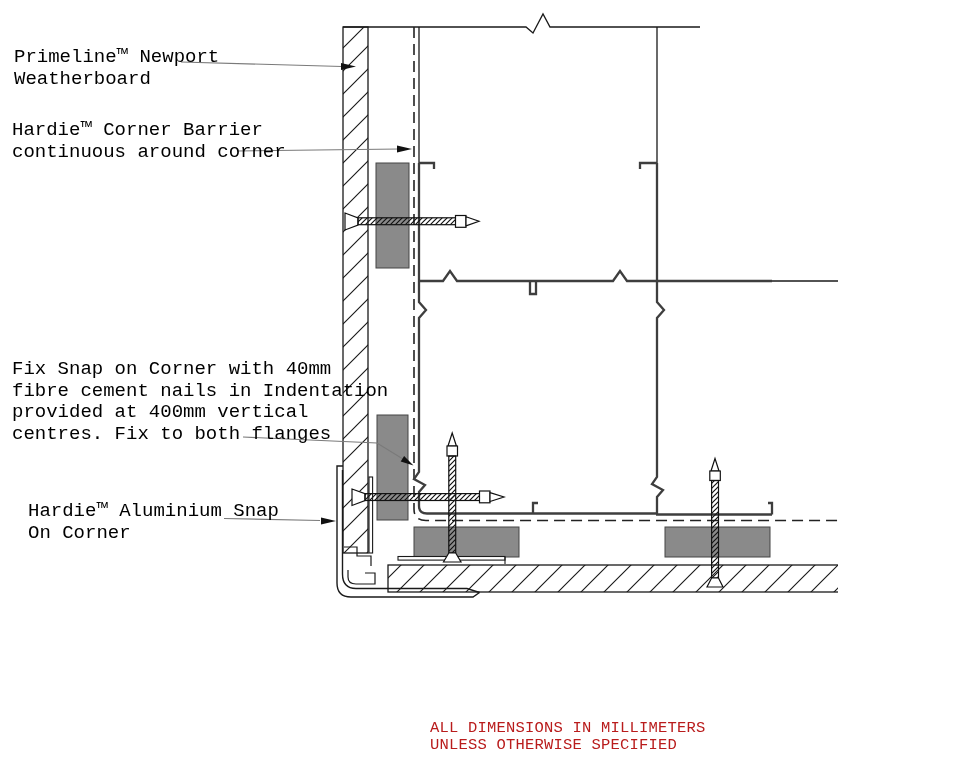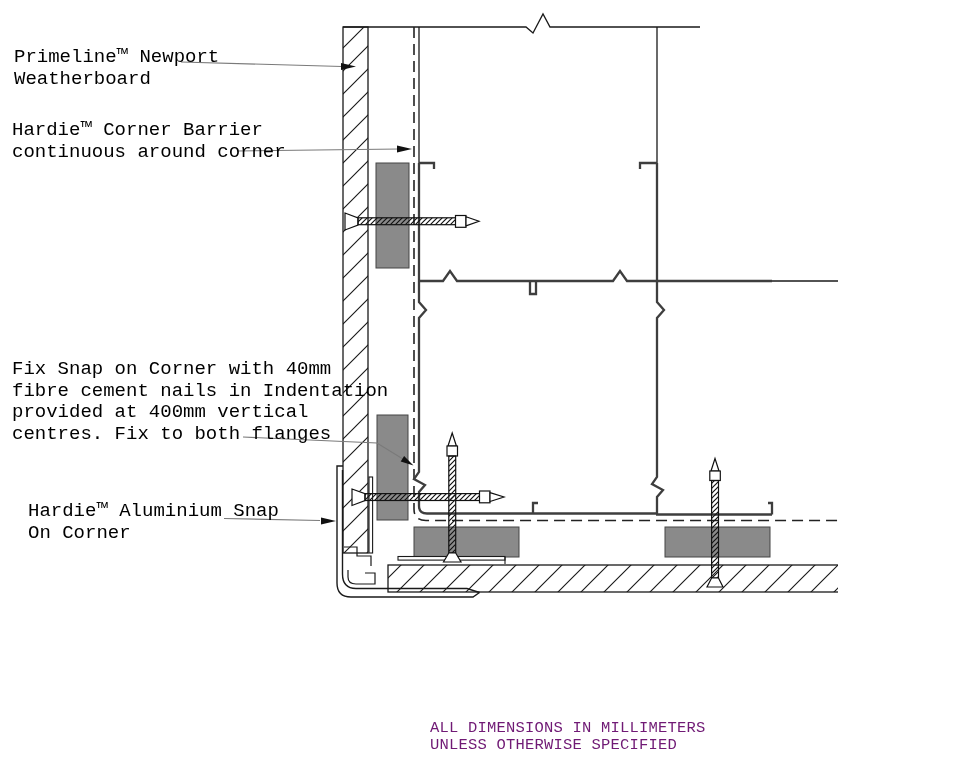--- a/index.html
+++ b/index.html
@@ -9,21 +9,21 @@
   }
   .callout{
     position:absolute;color:#000;font-size:19px;line-height:21.5px;
     white-space:pre-line;letter-spacing:0;
   }
   #label-weatherboard{left:14px;top:47px;}
   #label-barrier{left:12px;top:120px;}
   #label-fixing{left:12px;top:359px;}
   #label-corner{left:28px;top:501px;}
   #footer-note{
-    position:absolute;left:430px;top:720px;color:#701a75;
+    position:absolute;left:430px;top:720px;color:#b91c1c;
     font-size:15.5px;line-height:17px;white-space:pre-line;letter-spacing:0.2px;
   }
   svg{position:absolute;left:0;top:0;}
 </style>
 </head>
 <body>
 
 <div id="stage">
 
   <svg width="964" height="768" viewBox="0 0 964 768">

